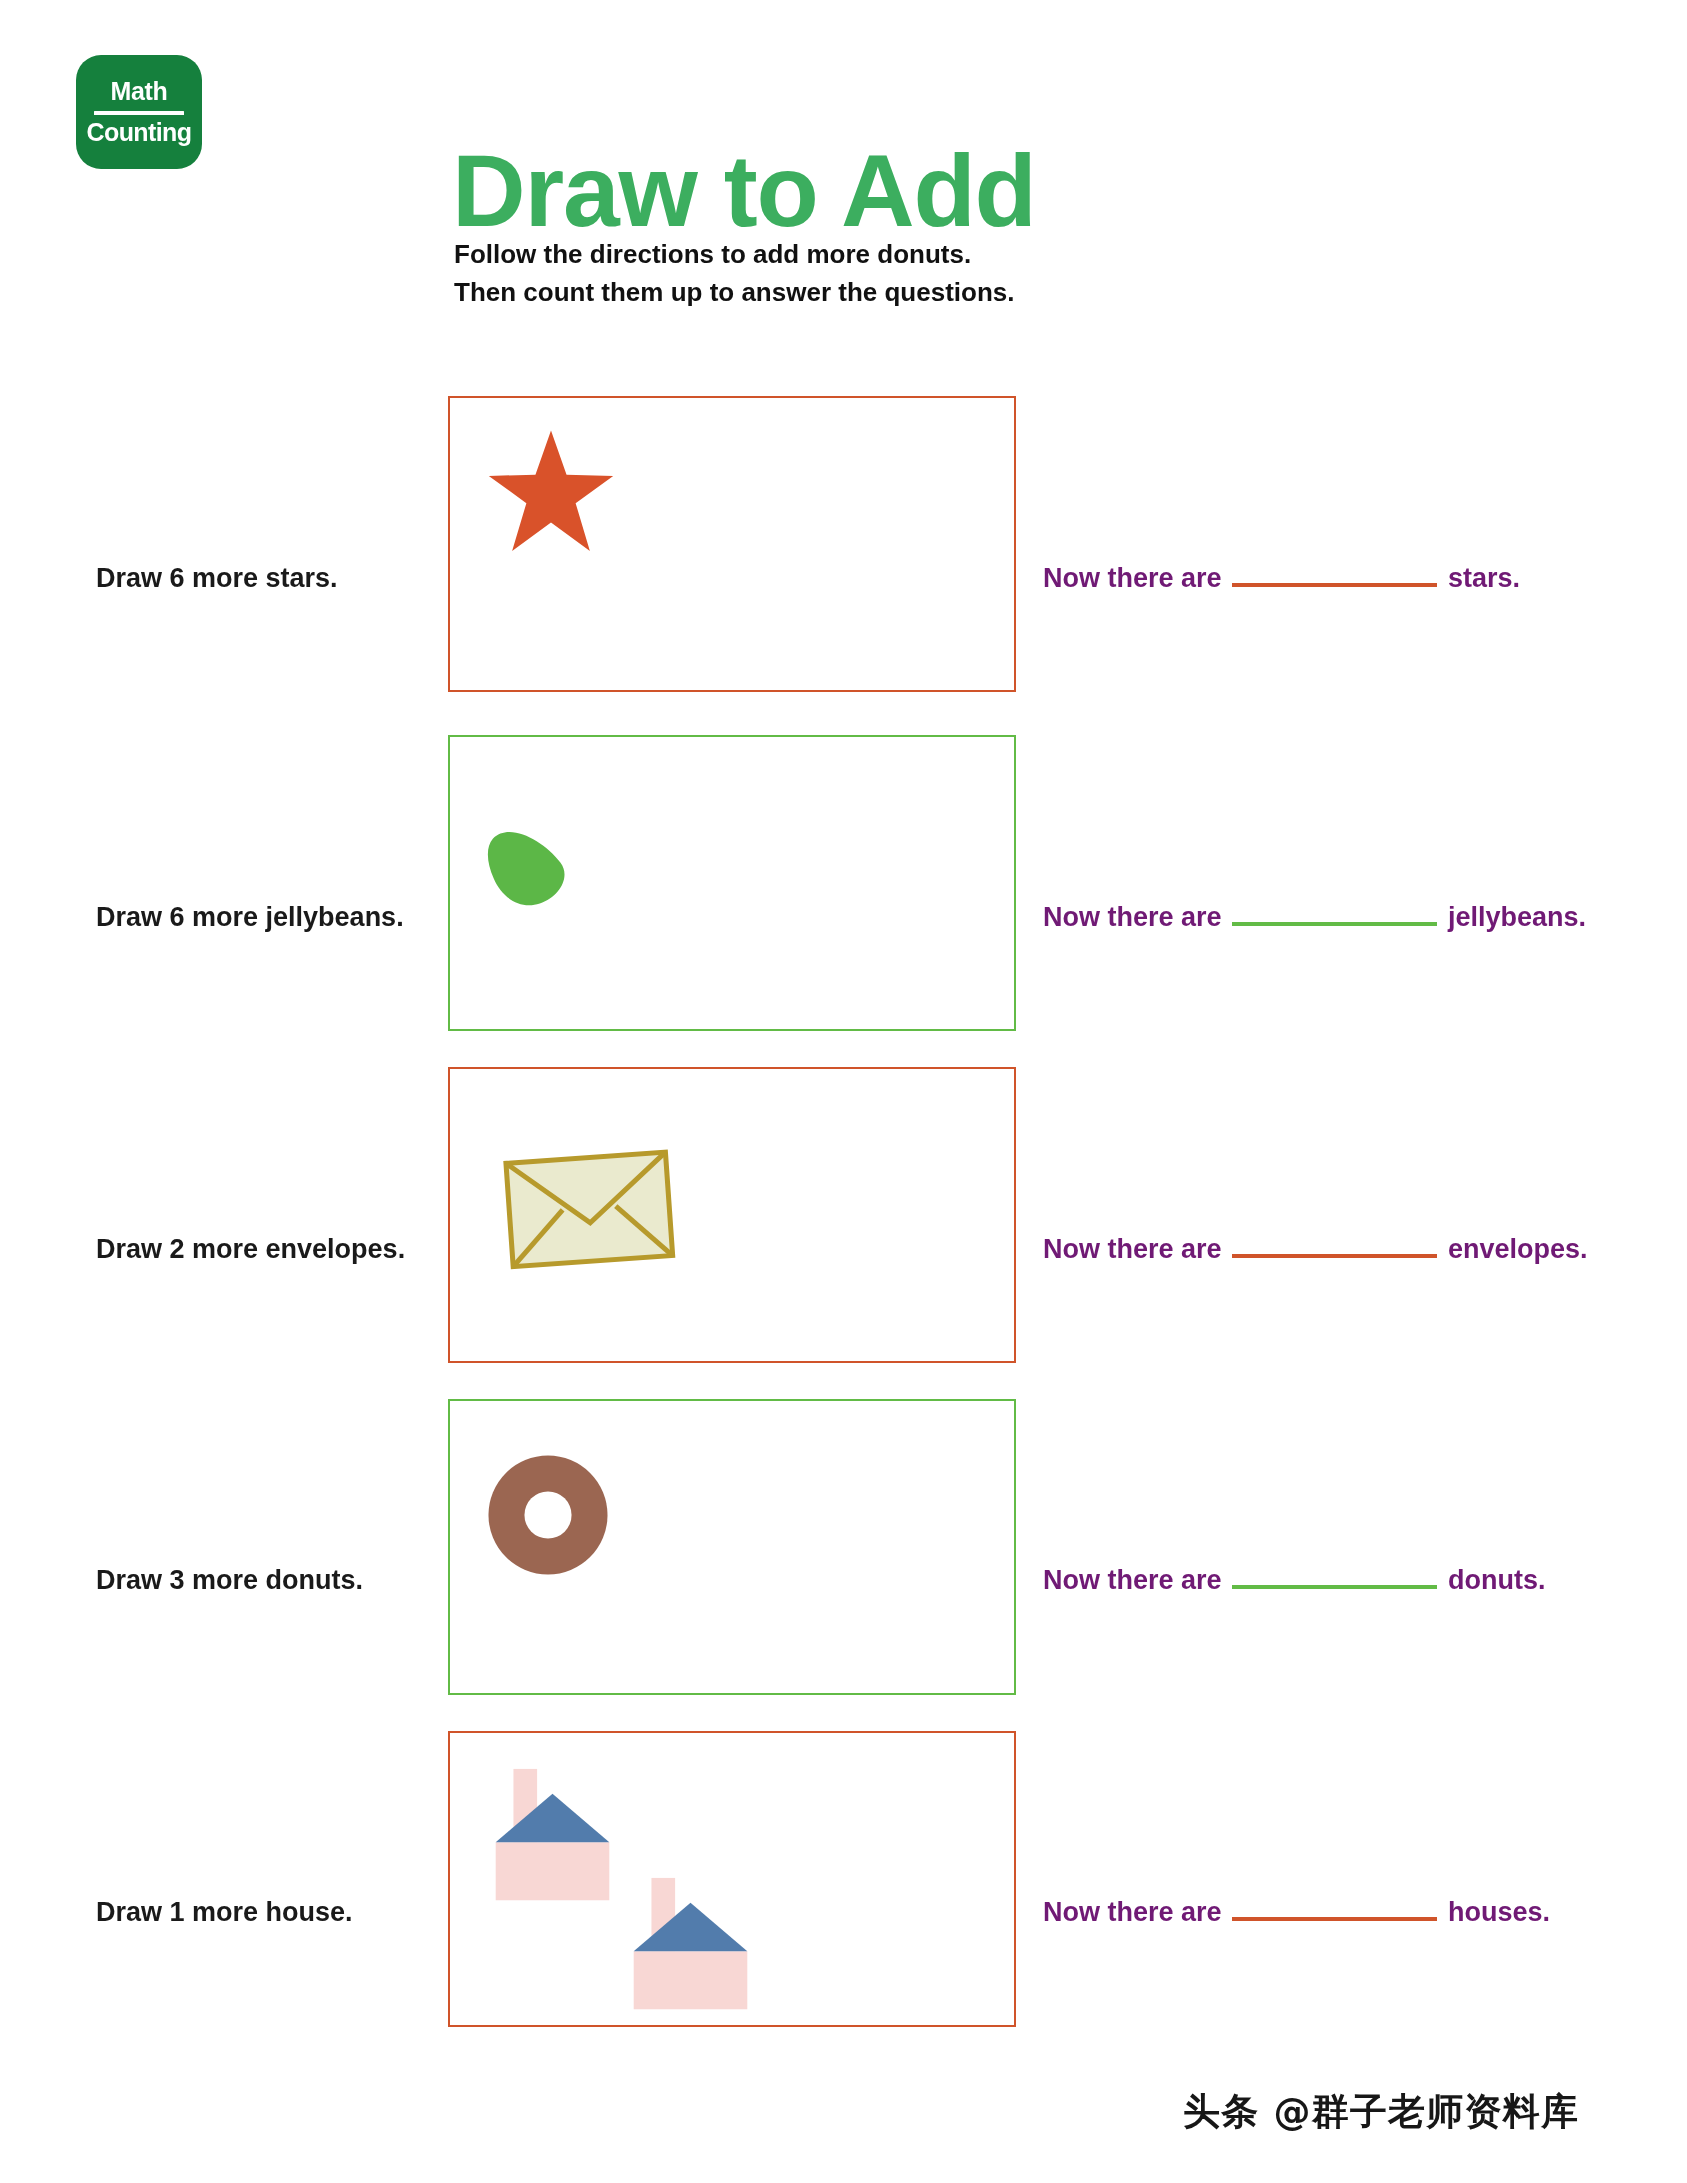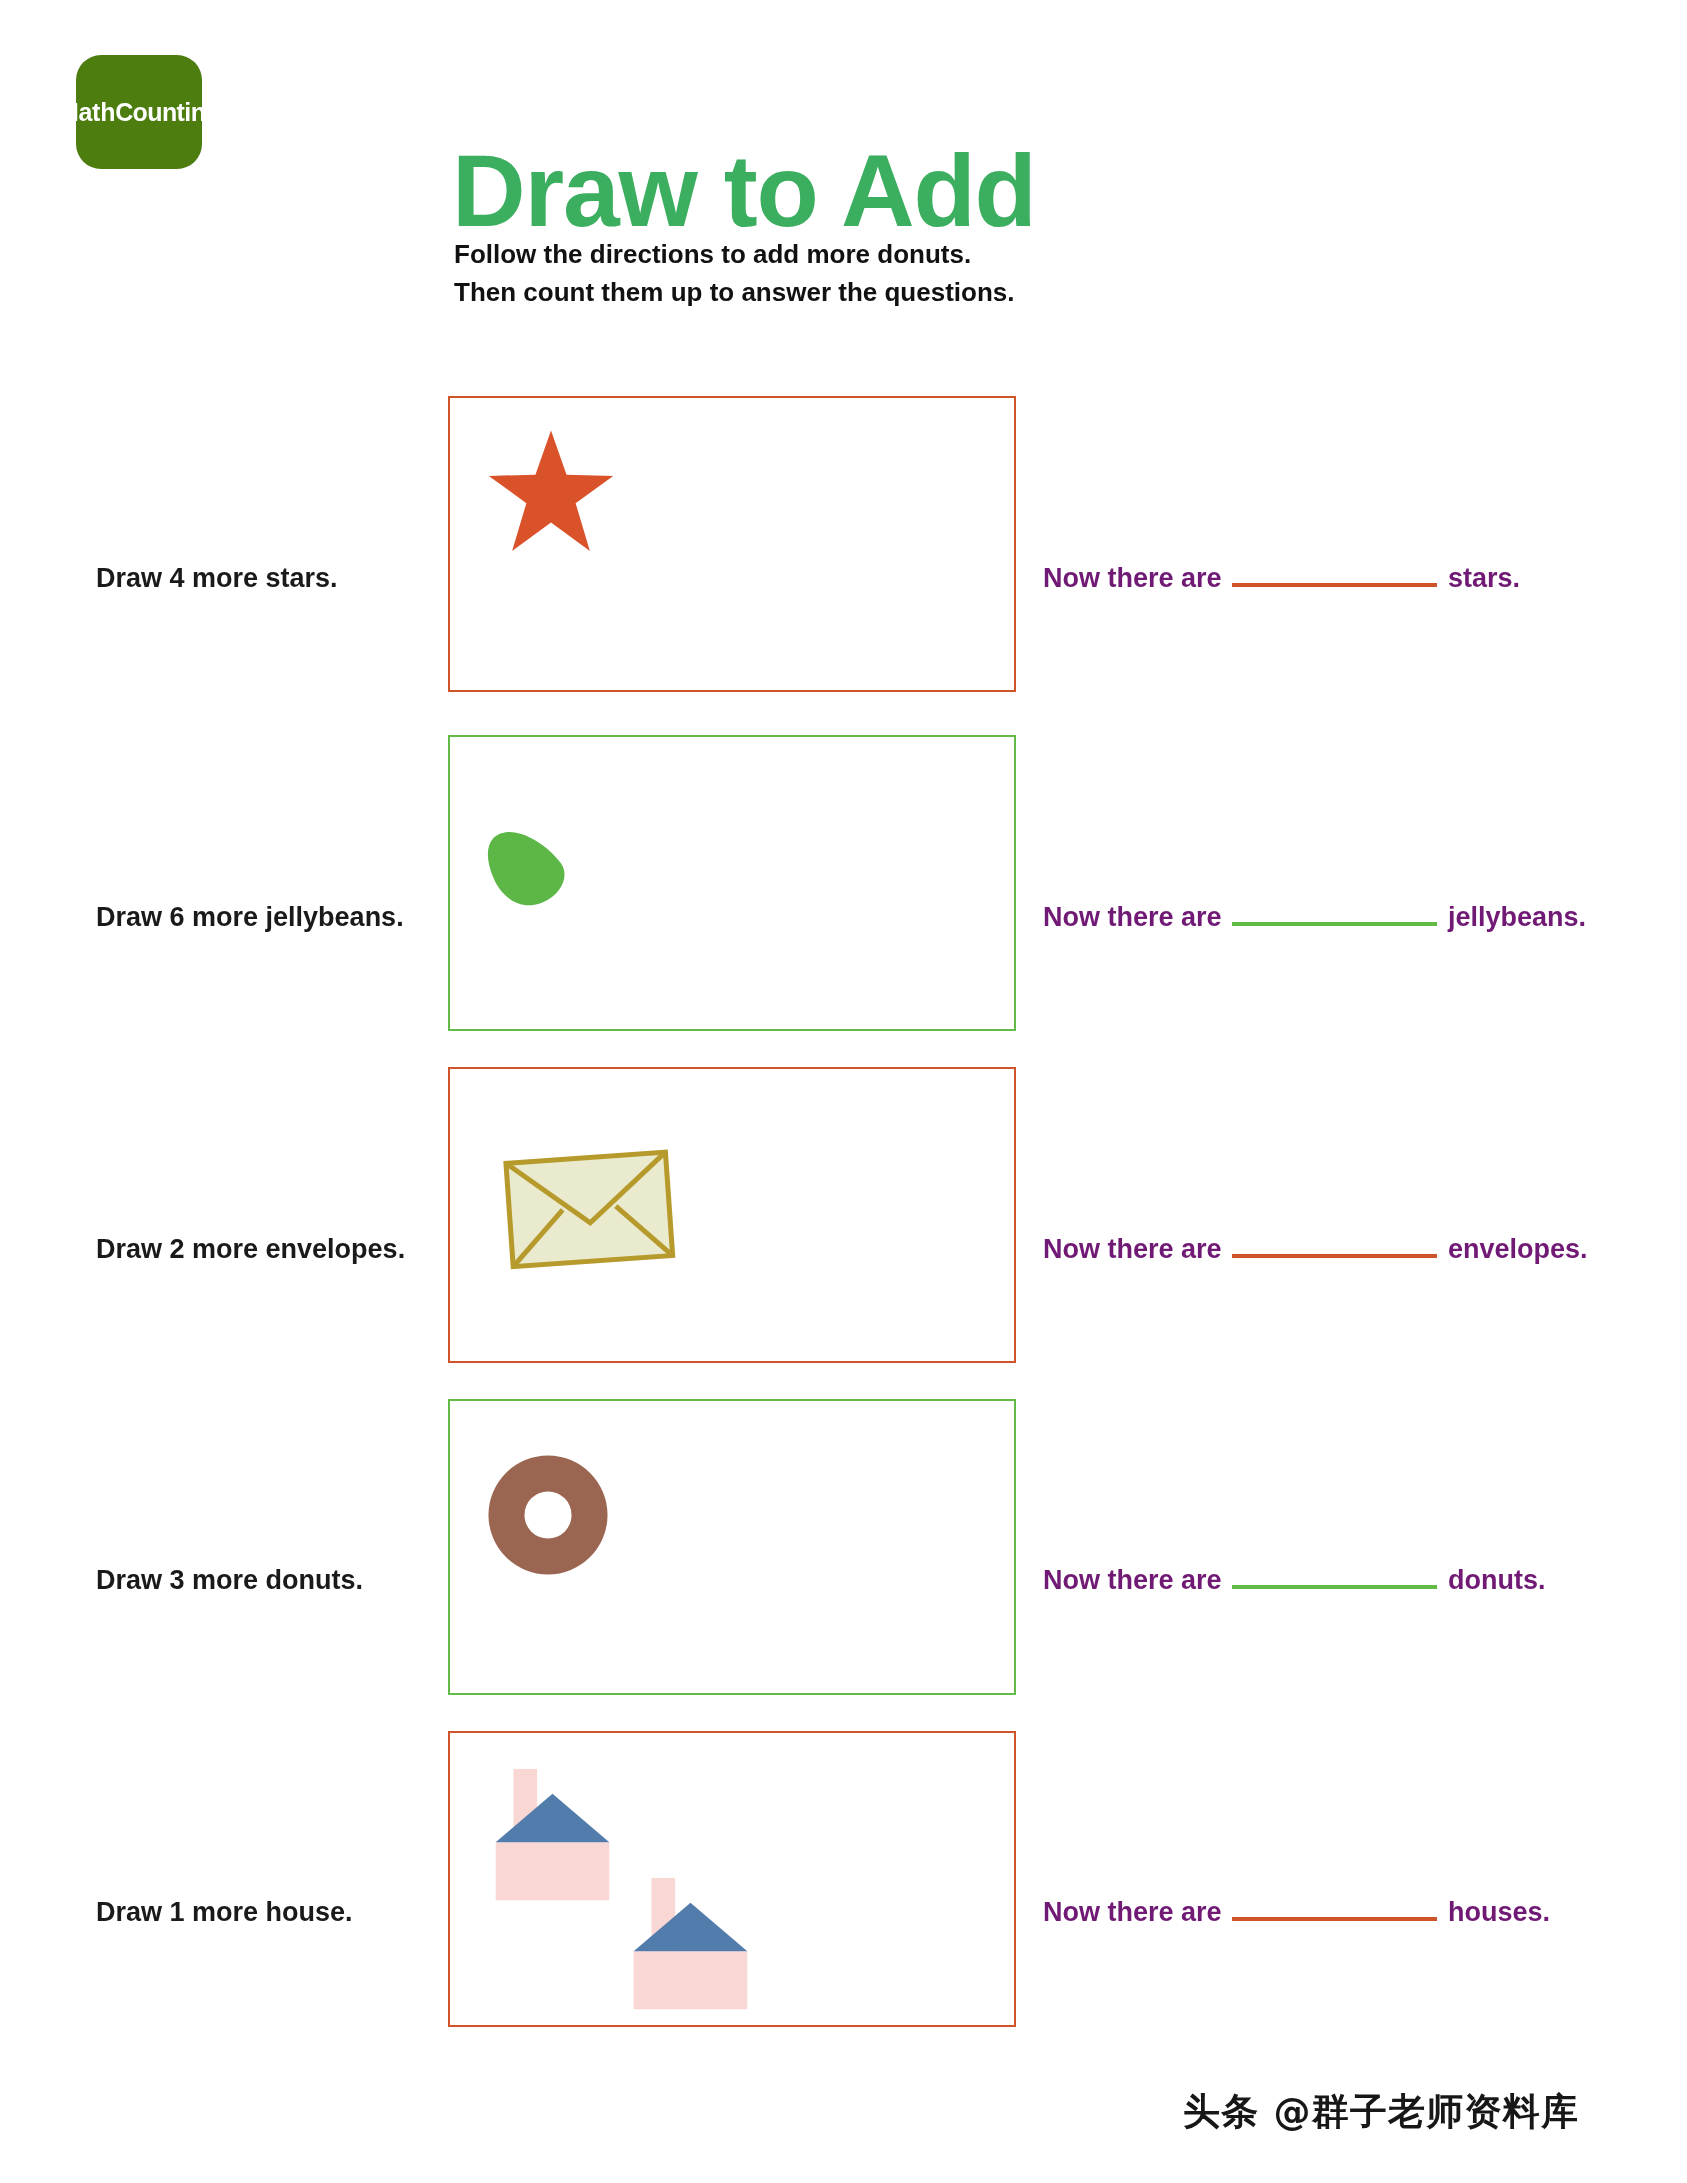--- a/index.html
+++ b/index.html
@@ -16,23 +16,24 @@
     overflow: hidden;
   }
 
   
   #badge {
     position: absolute;
     left: 76px;
     top: 55px;
     width: 126px;
     height: 114px;
-    background: #4d7c0f;
+    background: #15803d;
     border-radius: 25px;
     display: flex;
+    flex-direction: column;
     align-items: center;
     justify-content: center;
     box-sizing: border-box;
     padding: 6px 4.7px;
   }
   #badge .badge-line1 {
     color: #ffffff;
     font-weight: bold;
     font-size: 25px;
     line-height: 1.0;
@@ -145,21 +146,21 @@
   <div class="badge-line2">Counting</div>
 </div>
 
 <div id="title">Draw to Add</div>
 <div id="subtitle">
   <span class="sub-line">Follow the directions to add more donuts.</span>
   <span class="sub-line">Then count them up to answer the questions.</span>
 </div>
 
 <div class="row">
-  <div class="row-prompt" style="top:563px;">Draw 4 more stars.</div>
+  <div class="row-prompt" style="top:563px;">Draw 6 more stars.</div>
 
   <div class="draw-box" style="top:396px;height:296px;">
     <div class="shape-wrap" style="left:36px;top:30px;">
       <svg width="130" height="127" viewBox="0 0 100 98">
         <polygon points="50,2 62,36 98,37 69,58 80,95 50,73 20,95 31,58 2,37 38,36" fill="#d9522a"></polygon>
       </svg>
     </div>
   </div>
 
   <div class="row-answer" style="top:563px;">

